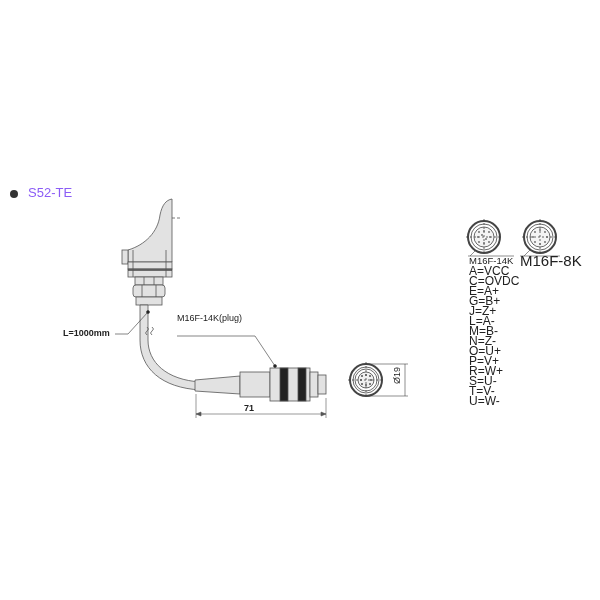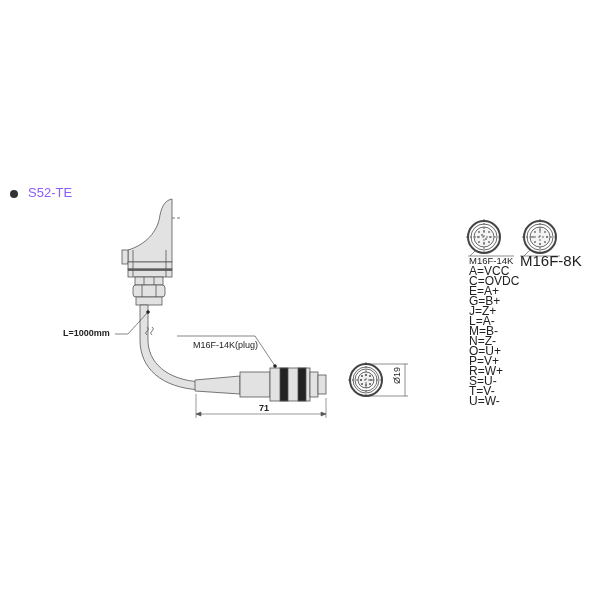--- a/index.html
+++ b/index.html
@@ -131,22 +131,22 @@
       <circle cx="535" cy="242" r="0.9"></circle>
         <circle cx="540" cy="244" r="0.9"></circle>
         <circle cx="545" cy="242" r="0.9"></circle>
     </g>
     <line x1="524" y1="256" x2="530" y2="250" stroke-width="0.6"></line>
     <line x1="520" y1="256" x2="560" y2="256" stroke-width="0.6"></line>
   </g>
 </svg>
 
 <span class="abs label" style="left:63px; top:328px;font-weight:bold;">L=1000mm</span>
-<span class="abs label" style="left:177px; top:340px;margin-left:16px;">M16F-14K(plug)</span>
-<span class="abs label" style="left:259px; top:403px;font-weight:bold;">71</span>
+<span class="abs label" style="left:177px; top:313px;">M16F-14K(plug)</span>
+<span class="abs label" style="left:244px; top:403px;font-weight:bold;">71</span>
 <span class="abs label" style="left:392px; top:384px; transform: rotate(-90deg); transform-origin: left top;">Ø19</span>
 
 <div class="abs" style="left:469px; top:256px;">
   <div class="pin-list" style="font-size:9.5px;">M16F-14K</div>
   <div class="pin-list" id="pins-14k">
       <div>A=VCC</div>
       <div>C=OVDC</div>
       <div>E=A+</div>
       <div>G=B+</div>
       <div>J=Z+</div>

